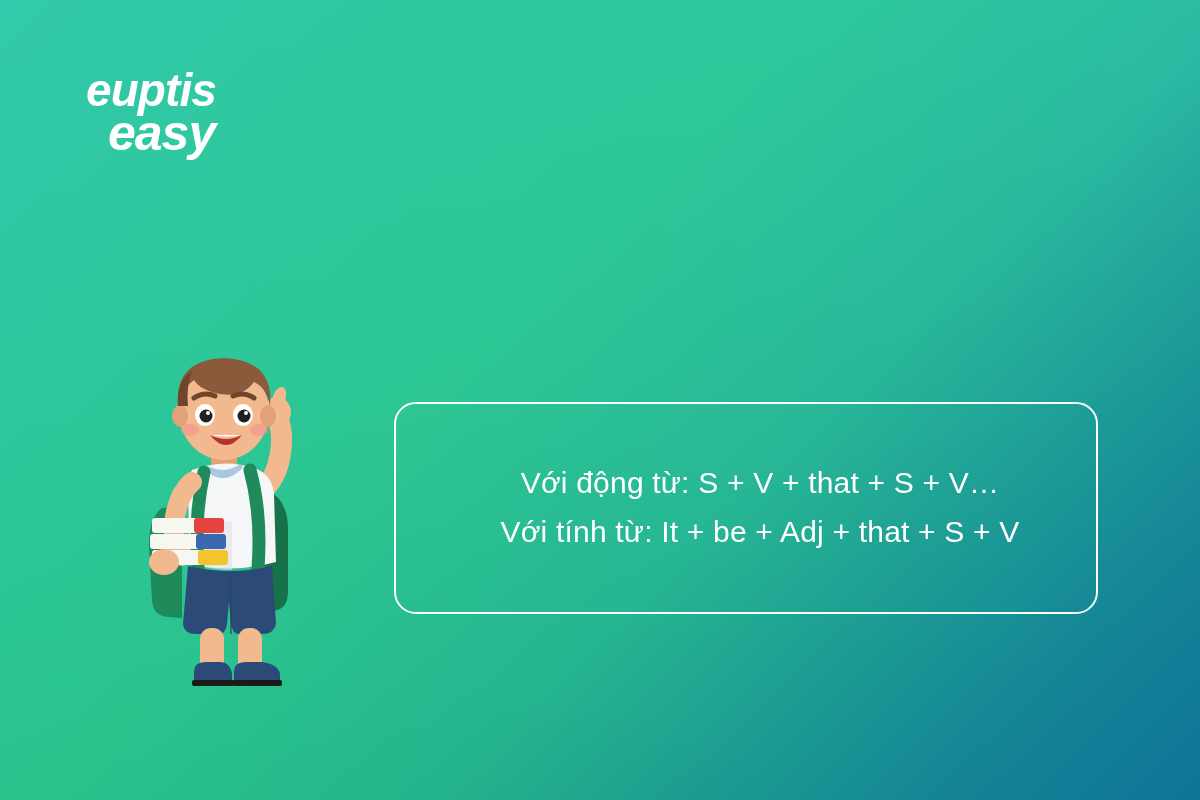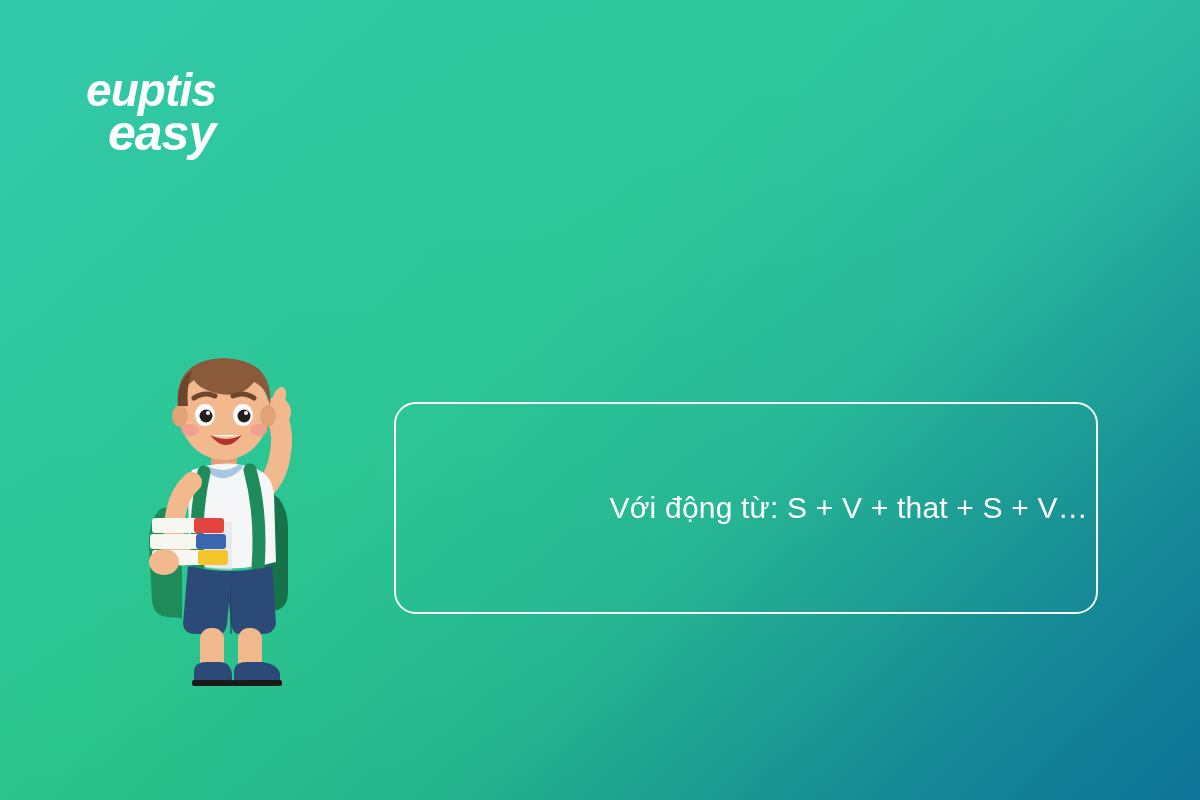--- a/index.html
+++ b/index.html
@@ -69,23 +69,23 @@
     position: absolute;
     left: 394px;
     top: 402px;
     width: 704px;
     height: 212px;
     box-sizing: border-box;
     border: 2.5px solid rgba(255, 255, 255, 0.96);
     border-radius: 22px;
     display: flex;
     flex-direction: column;
-    align-items: flex-end;
+    align-items: center;
     justify-content: center;
-    padding: 0 8px 0 28px;
+    padding: 0 0 0 28px;
   }
   .content-line {
     color: #ffffff;
     font-size: 30px;
     line-height: 1.62;
     font-weight: 400;
     letter-spacing: 0.2px;
     white-space: nowrap;
   }
 
@@ -181,15 +181,16 @@
 
       <path d="M74 332 q0 -10 12 -10 l14 0 q10 0 12 12 l0 6 -38 0 z" fill="#2b4a78"></path>
       <rect x="72" y="340" width="42" height="6" rx="2" fill="#1a1a1a"></rect>
       <path d="M114 332 q0 -10 12 -10 l16 0 q16 2 18 12 l0 6 -46 0 z" fill="#2b4a78"></path>
       <rect x="112" y="340" width="50" height="6" rx="2" fill="#1a1a1a"></rect>
     </svg>
   </div>
 
   <div class="content-box">
     <div class="content-line">Với động từ: S + V + that + S + V…</div>
+    <div class="content-line">Với tính từ: It + be + Adj + that + S + V</div>
   </div>
 
 </div>
 
 </body></html>

